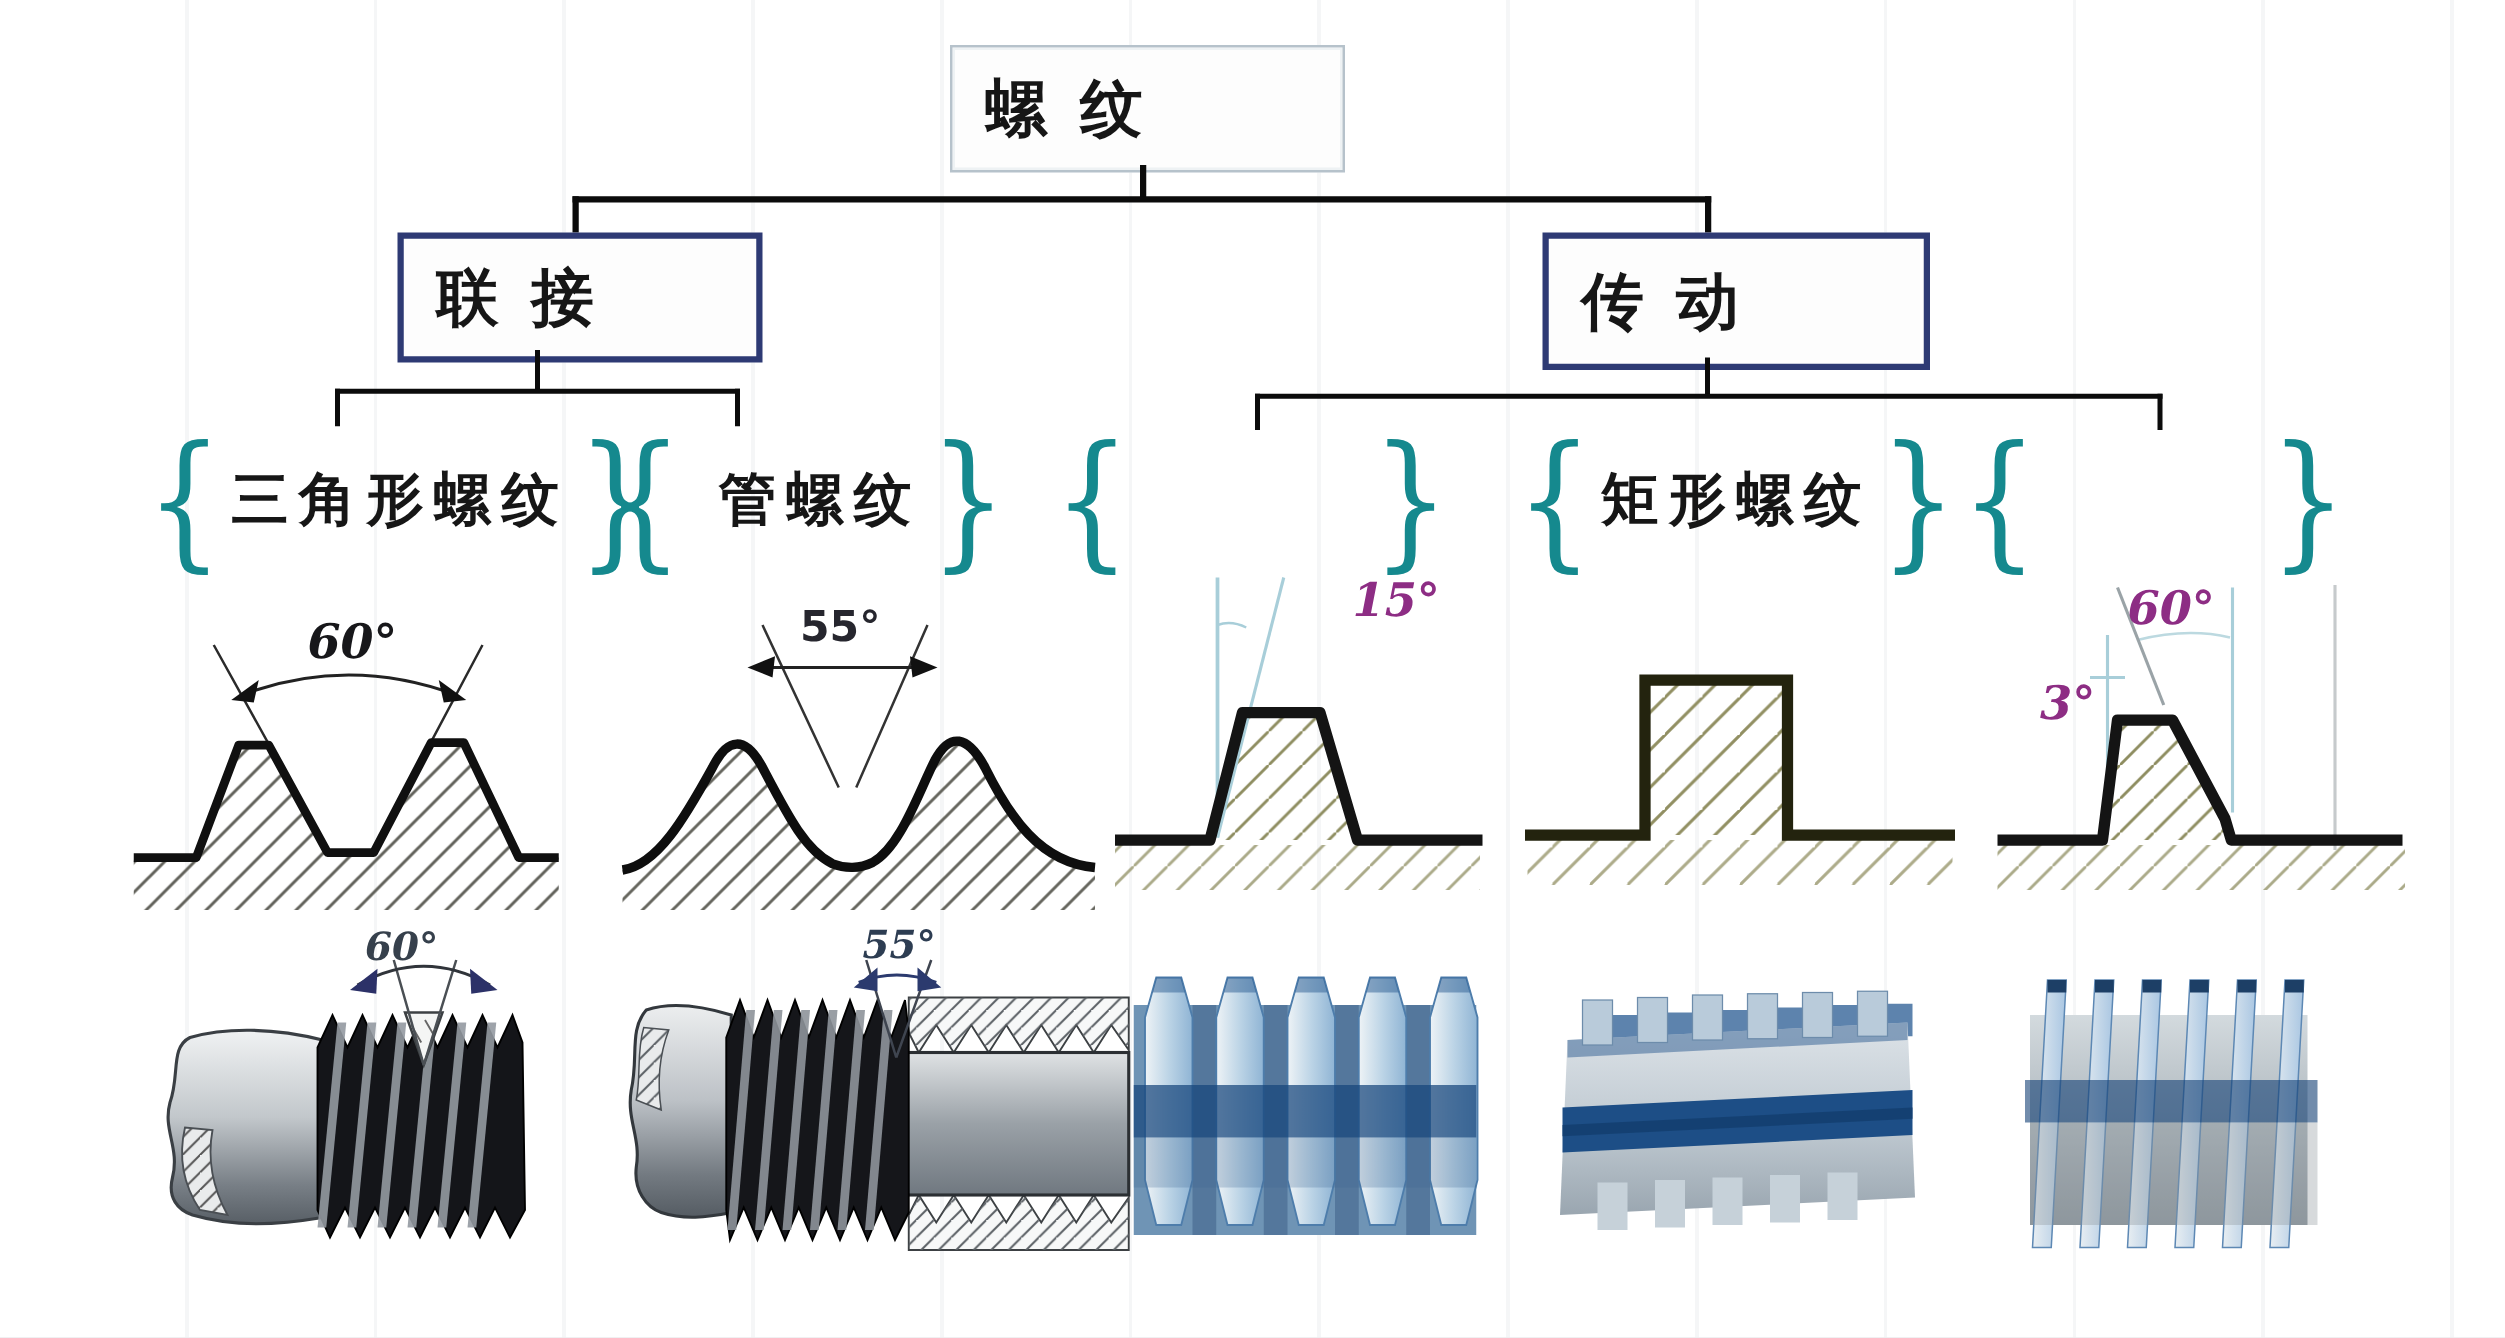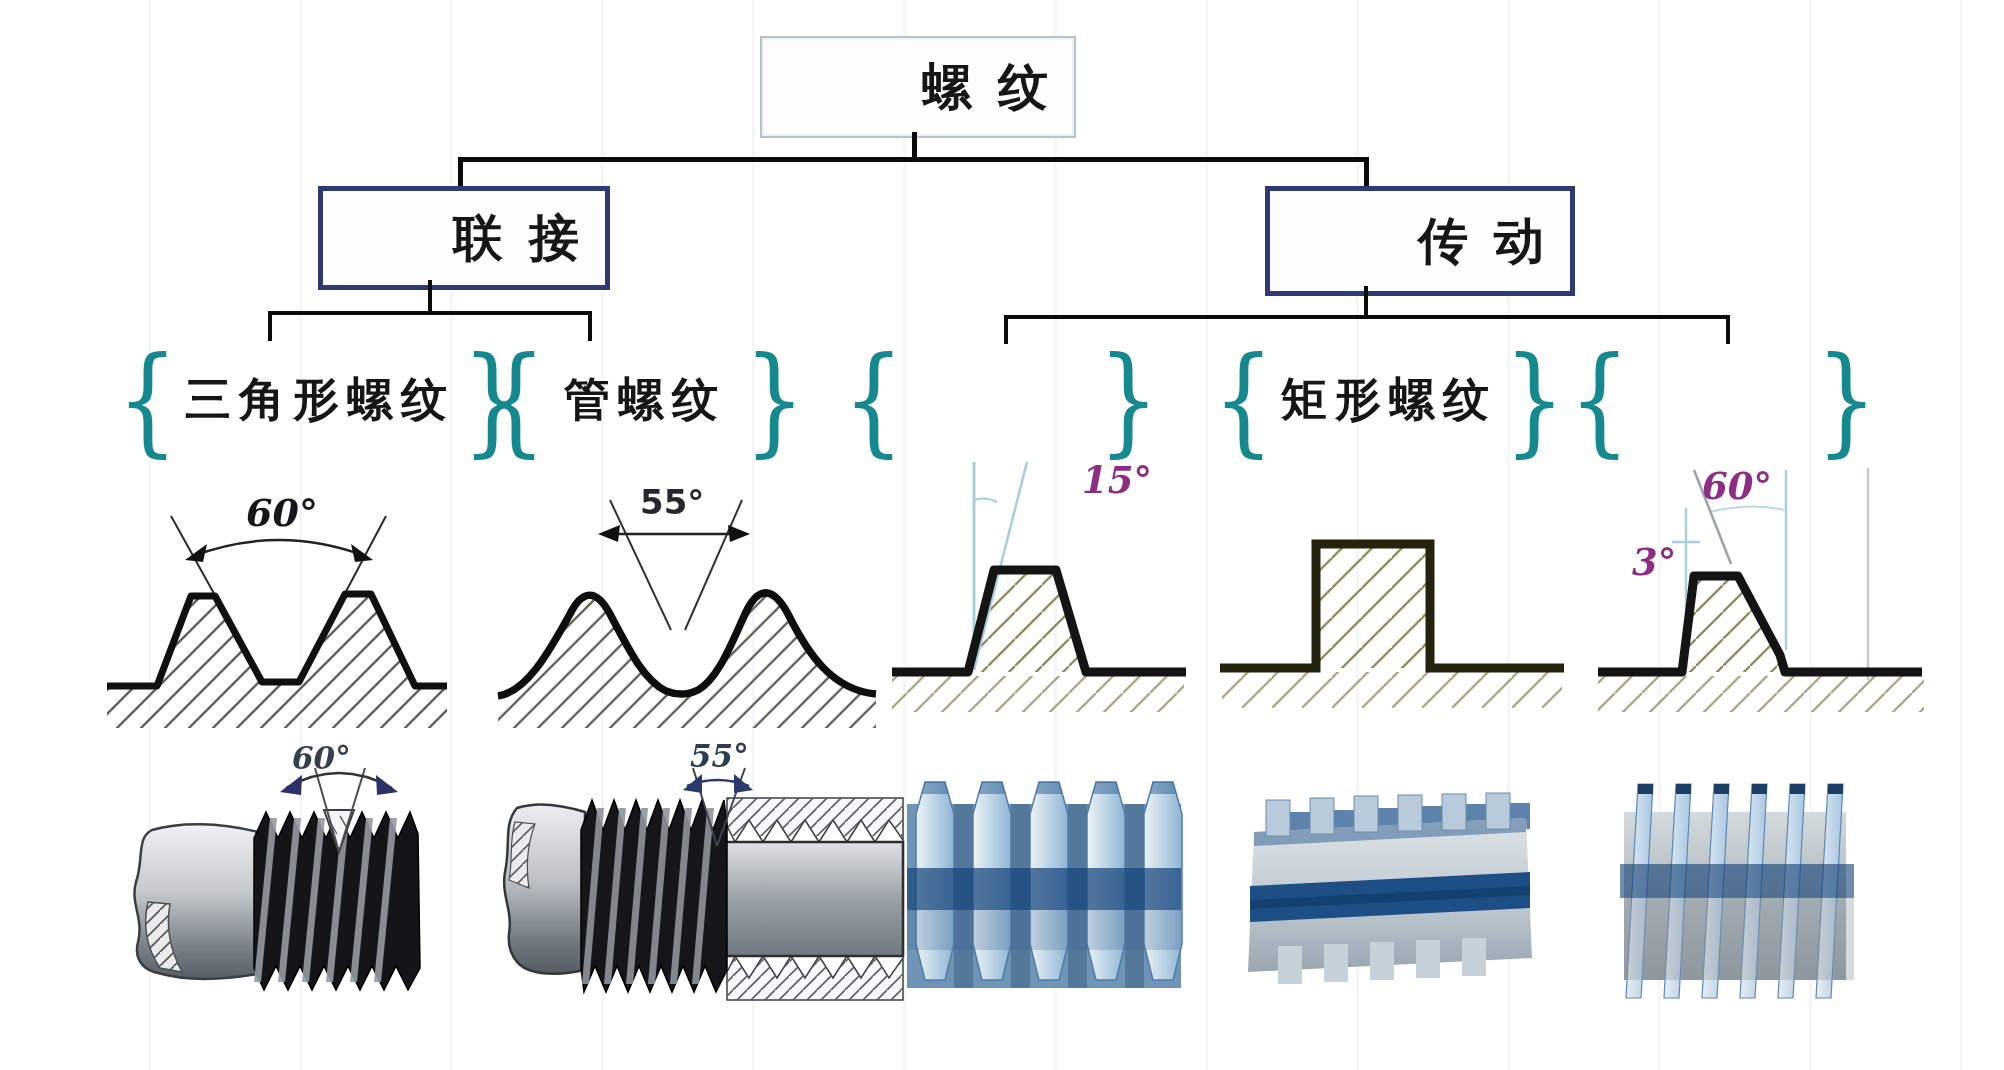--- a/index.html
+++ b/index.html
@@ -3,28 +3,28 @@
 <meta charset="utf-8">
 <style>
   html,body{margin:0;padding:0;background:#e9e9e9;}
   #stage{position:relative;width:2004px;height:1070px;margin:0 auto;overflow:hidden;
          background:#ffffff;
          background-image:repeating-linear-gradient(90deg,#ffffff 0px,#ffffff 148px,#f5f6f7 148px,#f5f6f7 151px);
          border-bottom:3px solid #e2e2e6;
          font-family:"DejaVu Sans","Liberation Sans",sans-serif;color:#161616;}
   .abs{position:absolute;}
   .line{position:absolute;background:#0b0b0b;}
-  .node{position:absolute;display:flex;align-items:center;justify-content:flex-end;background:#fdfdfd;}
+  .node{position:absolute;display:flex;align-items:center;justify-content:flex-start;background:#fdfdfd;}
   .node-root{border:2px solid #b6c2cb;box-shadow:inset 0 0 0 2px #eef2f4;}
   .node-branch{border:5px solid #2e3a74;margin-left:22px;}
   .node-label{font-size:50px;font-weight:600;letter-spacing:26px;text-indent:26px;white-space:nowrap;}
   .typerow{position:absolute;display:flex;align-items:center;justify-content:space-between;height:108px;}
   .brace{font-family:"DejaVu Serif","Liberation Serif",serif;font-size:118px;font-weight:500;
          color:#15898e;line-height:100px;transform:scaleX(.82);}
-  .typetext{font-size:46px;font-weight:600;letter-spacing:8px;white-space:nowrap;flex:1;text-align:center;}
+  .typetext{font-size:46px;font-weight:600;letter-spacing:8px;white-space:nowrap;flex:1;text-align:right;}
   .angle{position:absolute;white-space:nowrap;}
   .angle-sketch{font-family:"DejaVu Serif","Liberation Serif",serif;font-style:italic;font-weight:600;
                 font-size:38px;color:#17171a;}
   .angle-bold{font-weight:700;font-size:34px;color:#26262e;}
   .angle-purple{font-family:"DejaVu Serif","Liberation Serif",serif;font-weight:700;font-size:37px;
                 color:#8d2d84;font-style:italic;}
   .angle-photo{font-family:"DejaVu Serif","Liberation Serif",serif;font-style:italic;font-weight:600;
                font-size:31px;color:#36404c;}
   svg{position:absolute;overflow:visible;}
 </style>
@@ -38,21 +38,21 @@
   </div>
 
   <div class="line" style="left:912px;top:132px;width:5px;height:28px;"></div>
   <div class="line" style="left:458px;top:157px;width:911px;height:5px;"></div>
   <div class="line" style="left:458px;top:157px;width:5px;height:31px;"></div>
   <div class="line" style="left:1364px;top:157px;width:5px;height:31px;"></div>
 
   <div class="node node-branch abs" style="left:296px;top:186px;width:282px;height:94px;">
     <span class="node-label">联接</span>
   </div>
-  <div class="node node-branch abs" style="left:1243px;top:186px;width:300px;height:100px;">
+  <div class="node node-branch abs" style="left:1212px;top:186px;width:300px;height:100px;">
     <span class="node-label">传动</span>
   </div>
 
   <div class="line" style="left:428px;top:280px;width:4px;height:32px;"></div>
   <div class="line" style="left:268px;top:311px;width:324px;height:4px;"></div>
   <div class="line" style="left:268px;top:311px;width:4px;height:30px;"></div>
   <div class="line" style="left:588px;top:311px;width:4px;height:30px;"></div>
 
   <div class="line" style="left:1364px;top:286px;width:4px;height:31px;"></div>
   <div class="line" style="left:1004px;top:315px;width:726px;height:4px;"></div>

